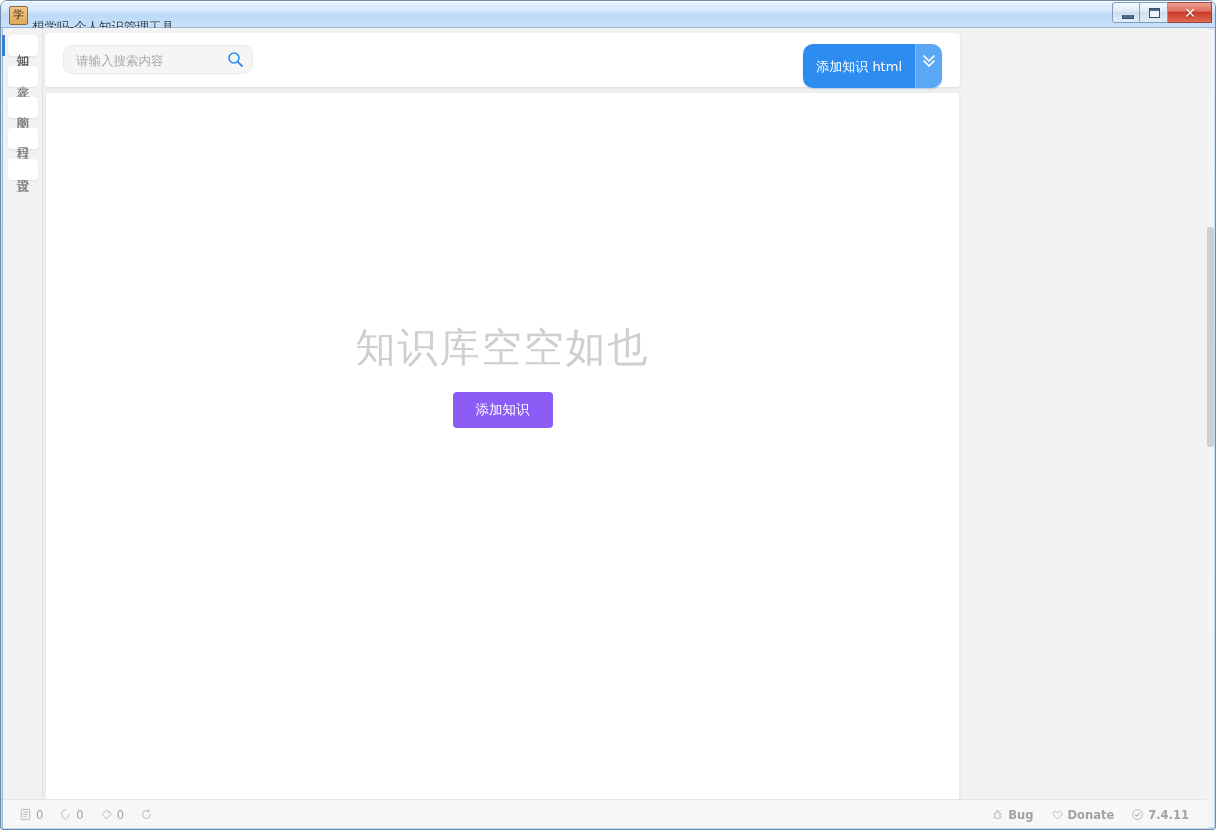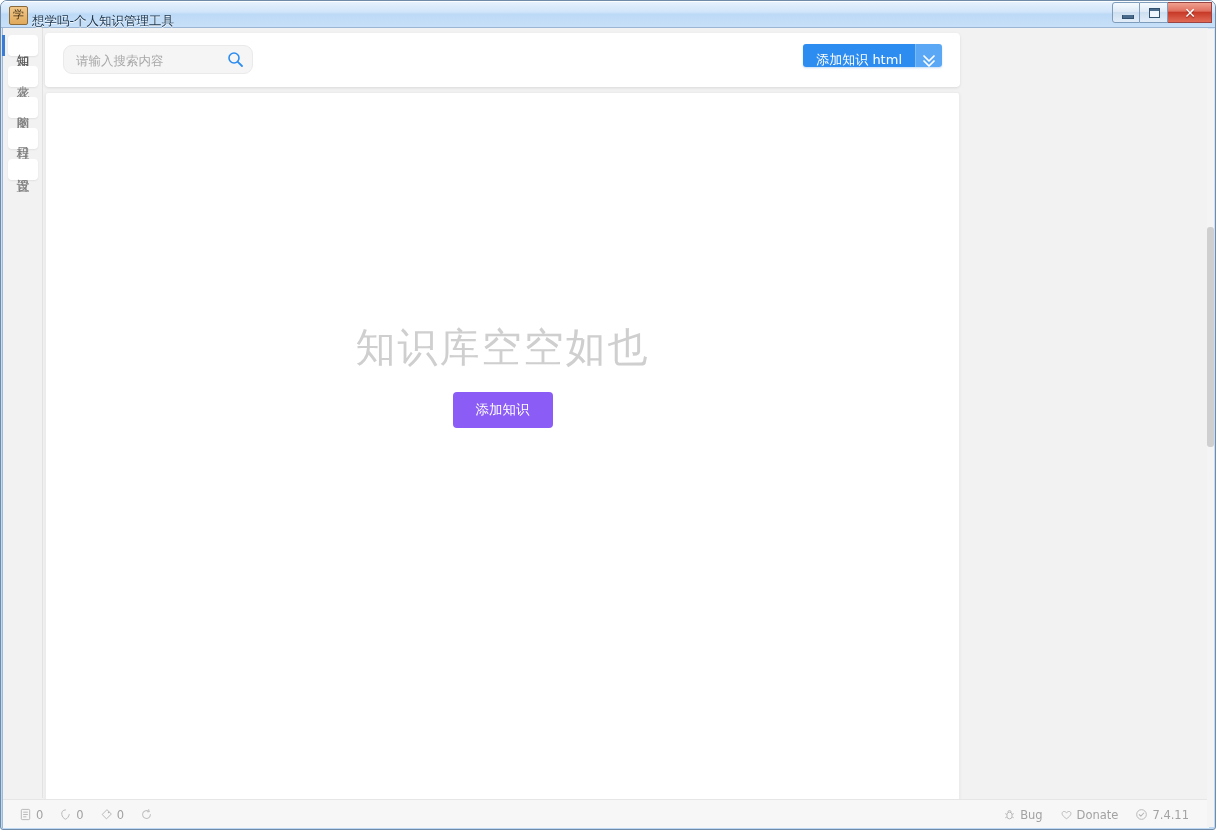--- a/index.html
+++ b/index.html
@@ -46,21 +46,21 @@
     background: linear-gradient(to bottom, #f0c88a 0%, #e0a95c 100%);
     border-radius: 2px;
     font-size: 11px; line-height: 16px; text-align: center;
     color: #3b2a12;
     font-family: "DejaVu Sans", sans-serif;
     overflow: hidden;
   }
 
   .title-text {
     position: absolute;
-    left: 31px; top: 11px;
+    left: 31px; top: 17px;
     font-size: 12.5px;
     color: #21394f;
     line-height: 17px;
     text-shadow: 0 1px 0 rgba(255,255,255,0.85);
     white-space: nowrap;
   }
 
   
   .win-btns {
     position: absolute;
@@ -198,23 +198,23 @@
   .search-icon {
     position: absolute;
     right: 8px; top: 5px;
     width: 17px; height: 17px;
     cursor: pointer;
   }
 
   .add-btn-group {
     position: absolute;
     right: 18px; top: 11px;
-    height: 23px;
+    height: 44px;
     display: flex;
-    border-radius: 3px;
+    border-radius: 10px;
     overflow: hidden;
     box-shadow: 0 1px 2px rgba(30,120,220,0.25);
     margin-left: 40px;
   }
   .add-btn-main {
     background: #2d8cf0;
     color: #ffffff;
     font-size: 13px;
     line-height: 31px;
     padding: 0 13px;
@@ -309,21 +309,21 @@
     right: 20px; top: 0;
     height: 29px;
     display: flex; align-items: center; gap: 17px;
   }
   .stat-item {
     display: flex; align-items: center; gap: 4px;
     font-size: 11.5px;
     color: #a2a2a2;
     cursor: default;
   }
-  .stat-item.link { cursor: pointer; }
+  .stat-item.link { cursor: pointer; font-weight: bold; }
   .stat-ico { width: 13px; height: 13px; display: block; }
 
   
   #outer-scroll {
     position: absolute;
     right: 1px; top: 28px;
     width: 7px; height: 798px;
     background: #f4f4f4;
   }
   #outer-scroll .thumb {

